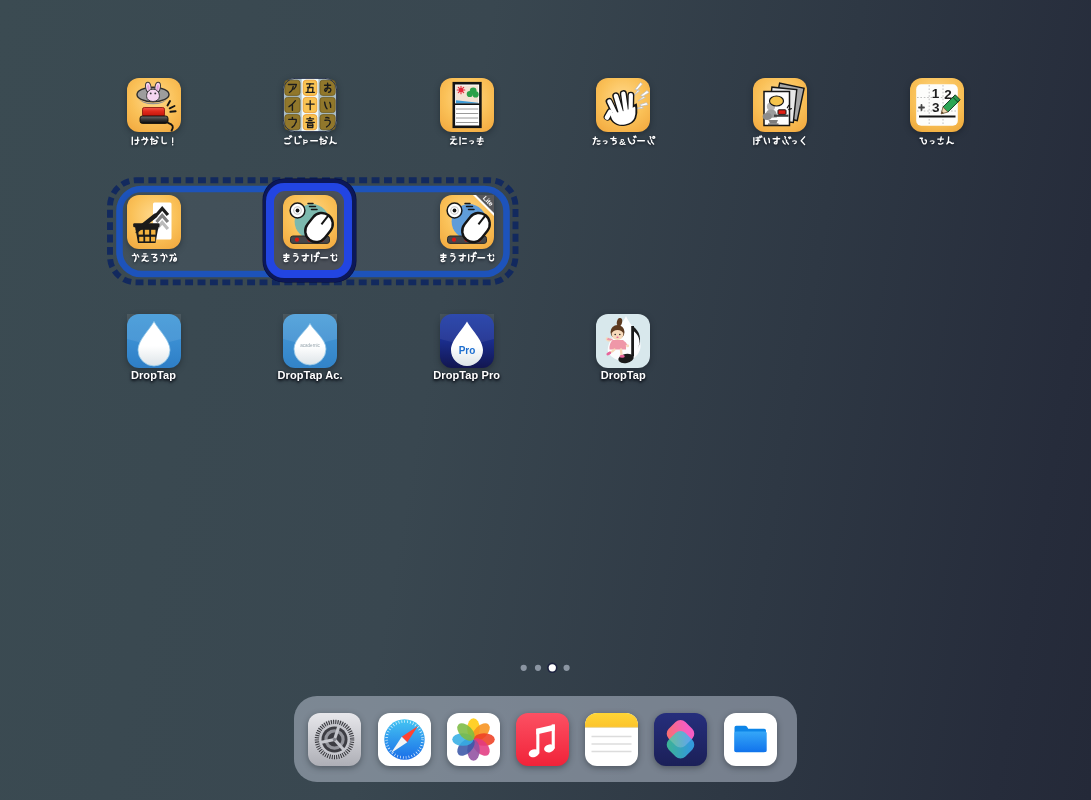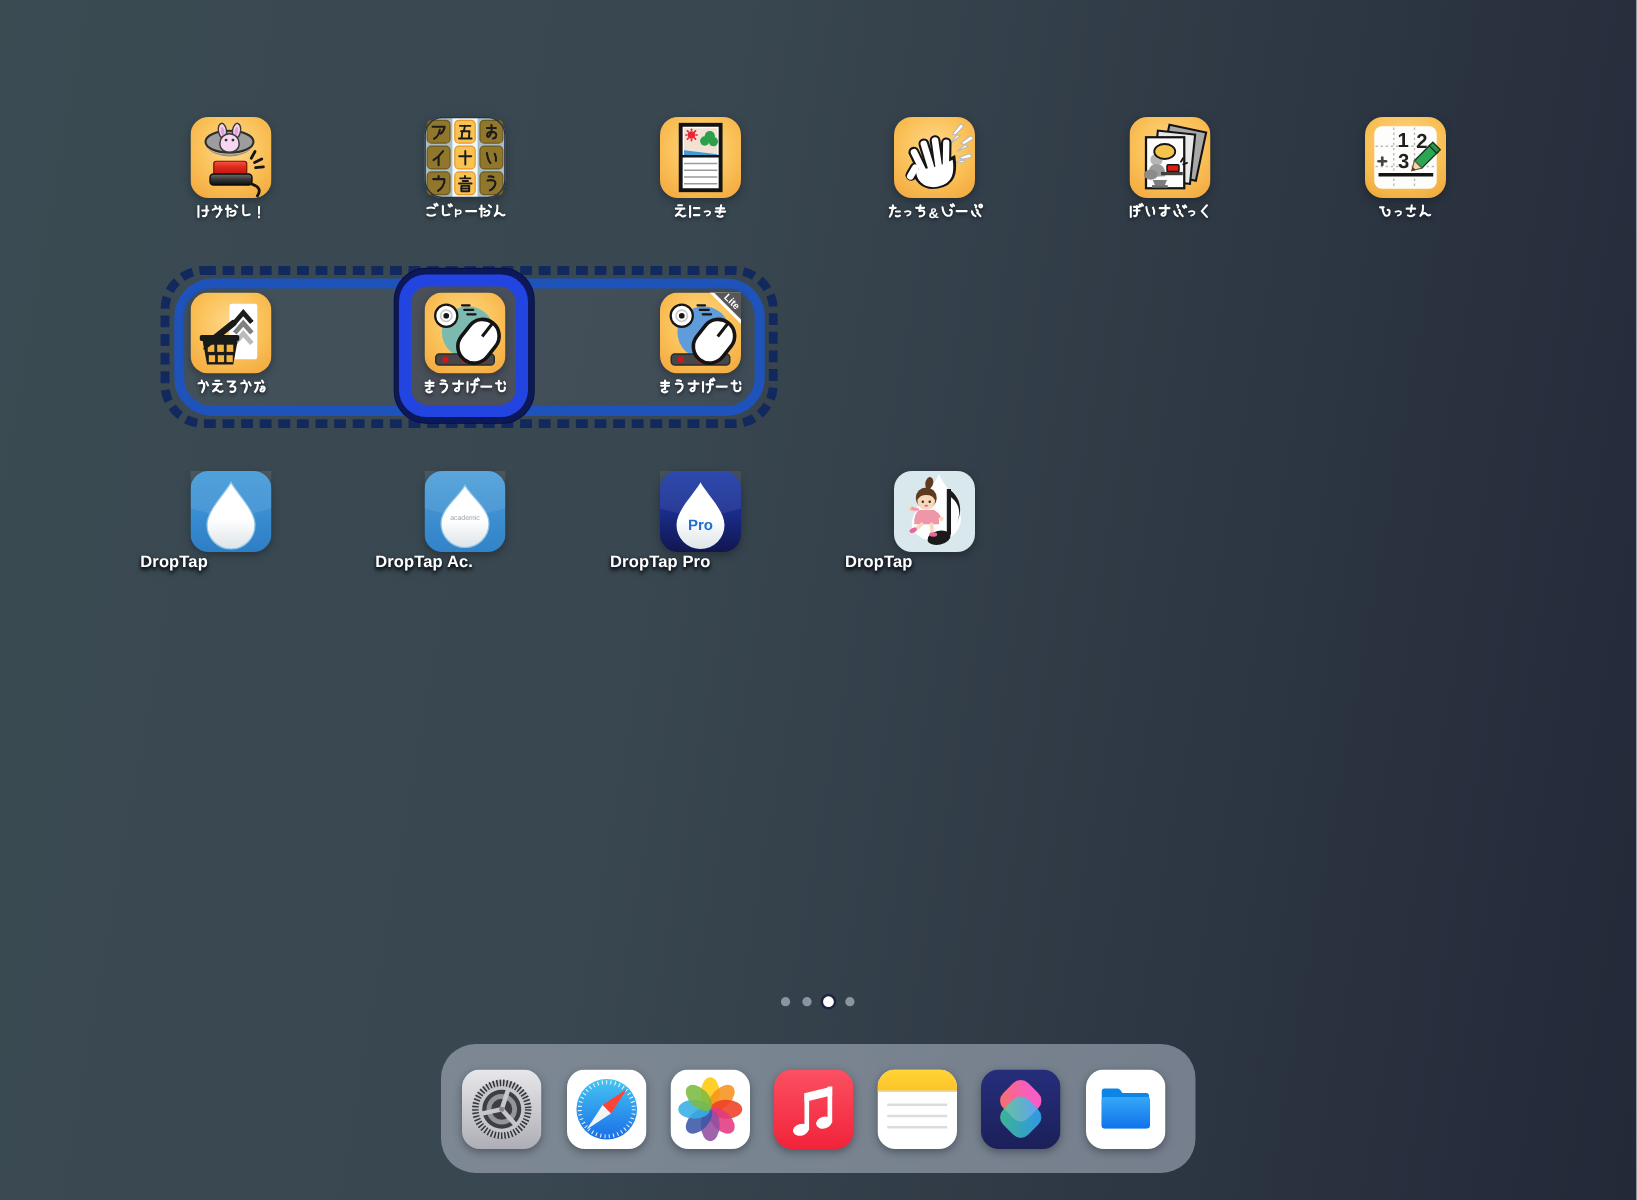--- a/index.html
+++ b/index.html
@@ -1,17 +1,17 @@
 <!DOCTYPE html>
 <html><head><meta charset="utf-8"><style>
 html,body{margin:0;padding:0}
 body{width:1091px;height:800px;overflow:hidden;position:relative;font-family:"Liberation Sans",sans-serif;background:linear-gradient(100deg,#3b4b52 0%,#394750 40%,#2e3844 70%,#262c3b 92%,#242938 100%);}
 .lbl{position:absolute;display:flex;justify-content:center;filter:drop-shadow(0 1px 1.5px rgba(10,14,22,0.85));}
 .lbl svg{display:block}
-.en{color:#fff;font-weight:bold;font-size:11px;text-align:left;text-shadow:0 1px 2px rgba(10,14,22,0.8);letter-spacing:0.1px}
+.en{color:#fff;font-weight:bold;font-size:11px;text-align:center;text-shadow:0 1px 2px rgba(10,14,22,0.8);letter-spacing:0.1px}
 .icw{position:absolute;left:0;top:0;width:100%;height:100%;filter:drop-shadow(0 2px 3px rgba(8,12,18,0.38))}
 </style></head><body>
 <svg style="position:absolute;left:0;top:0" width="560" height="310" viewBox="0 0 560 310">
     <rect x="110" y="180.3" width="405.5" height="102.1" rx="26" fill="none" stroke="#12295e" stroke-width="5.9" stroke-dasharray="7.9 4.5"></rect>
     <rect x="119.5" y="189" width="387" height="85" rx="22" fill="rgba(140,152,168,0.10)" stroke="#1d53bb" stroke-width="6.6"></rect>
   </svg>
 <div style="position:absolute;left:262.9px;top:179.1px;width:93px;height:102.5px;border-radius:21px;background:#0c1858;box-shadow:0 0 0 0.5px #060c38"></div>
 <div style="position:absolute;left:266.4px;top:182.6px;width:86px;height:95.5px;border-radius:18px;background:#2245e2"></div>
 <div style="position:absolute;left:274.4px;top:190.6px;width:70px;height:79.5px;border-radius:11px;background:#4a5059"></div>
 <div style="position:absolute;left:126.5px;top:78px;width:54px;height:54px">

